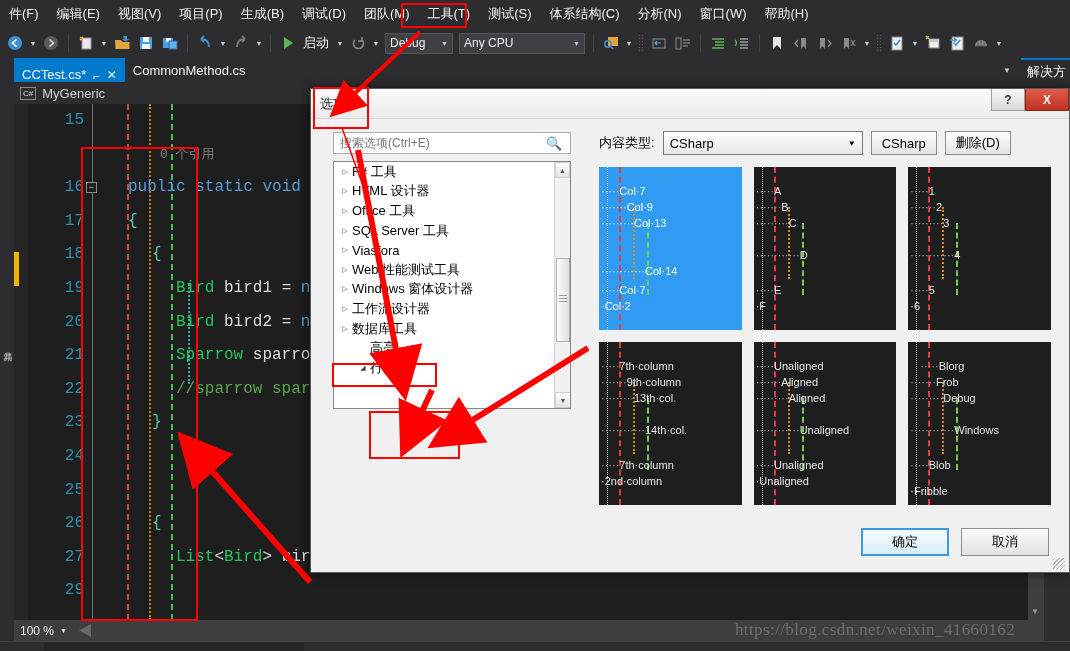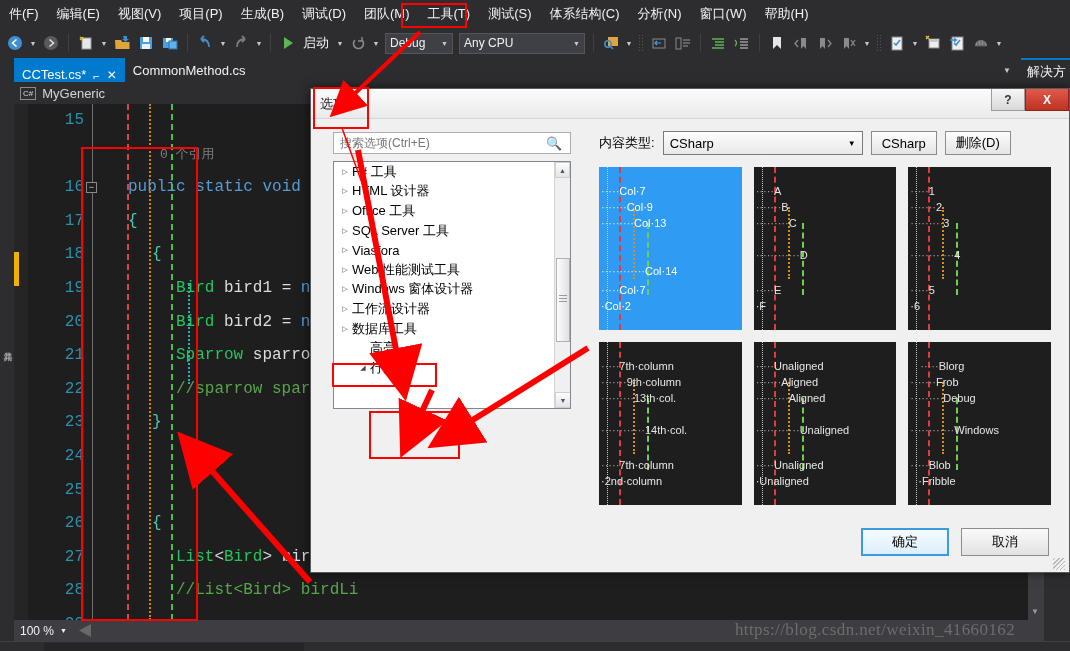--- a/index.html
+++ b/index.html
@@ -478,21 +478,20 @@
       <div class="codeline"><span class="ln">18</span><span class="code" style="left: 138px;"><span class="br">{</span></span></div>
       <div class="codeline"><span class="ln">19</span><span class="code" style="left: 162px;"><span class="t">Bird </span><span class="w">bird1 = </span><span class="k">new </span><span class="t">B</span></span></div>
       <div class="codeline"><span class="ln">20</span><span class="code" style="left: 162px;"><span class="t">Bird </span><span class="w">bird2 = </span><span class="k">new </span><span class="t">S</span></span></div>
       <div class="codeline"><span class="ln">21</span><span class="code" style="left: 162px;"><span class="t">Sparrow </span><span class="w">sparrow1</span></span></div>
       <div class="codeline"><span class="ln">22</span><span class="code" style="left: 162px;"><span class="cm">//sparrow sparrow</span></span></div>
       <div class="codeline"><span class="ln">23</span><span class="code" style="left: 138px;"><span class="br">}</span></span></div>
       <div class="codeline"><span class="ln">24</span></div>
       <div class="codeline"><span class="ln">25</span></div>
       <div class="codeline"><span class="ln">26</span><span class="code" style="left: 138px;"><span class="br">{</span></span></div>
       <div class="codeline"><span class="ln">27</span><span class="code" style="left: 162px;"><span class="t">List</span><span class="w">&lt;</span><span class="t">Bird</span><span class="w">&gt; birdList</span></span></div>
-      <div class="codeline"><span class="ln">28</span><span class="code" style="left: 162px;"><span class="cm">//List&lt;Bird&gt; birdLi</span></span></div>
       <div class="codeline"><span class="ln">29</span></div>
     </div>
 
   <div id="vscroll">
     <div class="thumb"></div>
     <div class="dn">▼</div>
   </div>
 </div>
 
 <div id="zoombar">
@@ -647,21 +646,21 @@
       <div class="pv">
         <div class="gl whitedot" style="left: 8px;"></div>
         <div class="gl redd" style="left: 20px;"></div>
         <div class="gl oranged" style="left: 34px; top: 40px; height: 72px;"></div>
         <div class="gl greend" style="left: 48px; top: 56px; height: 72px;"></div>
         <div class="pline" style="top: 18px; left: 12px; padding-left: 0px;"><span style="color: rgb(160, 160, 160);">·····</span><span>Blorg</span></div>
         <div class="pline" style="top: 34px; left: 2px; padding-left: 0px;"><span style="color: rgb(160, 160, 160);">·······</span><span>Frob</span></div>
         <div class="pline" style="top: 50px; left: 2px; padding-left: 0px;"><span style="color: rgb(160, 160, 160);">·········</span><span>Debug</span></div>
         <div class="pline" style="top: 82px; left: 2px; padding-left: 0px;"><span style="color: rgb(160, 160, 160);">············</span><span>Windows</span></div>
         <div class="pline" style="top: 117px; left: 2px; padding-left: 0px;"><span style="color: rgb(160, 160, 160);">·····</span><span>Blob</span></div>
-        <div class="pline" style="top: 133px; left: 2px; padding-left: 0px; margin-left: 8px;"><span style="color: rgb(160, 160, 160);"></span><span>·Fribble</span></div>
+        <div class="pline" style="top: 143px; left: 2px; padding-left: 0px;"><span style="color: rgb(160, 160, 160);"></span><span>·Fribble</span></div>
       </div>
     </div>
 
   <div id="dlgbuttons">
     <div class="bigbtn def">确定</div>
     <div class="bigbtn">取消</div>
   </div>
   <div id="dlgresize"></div>
 </div>
 

